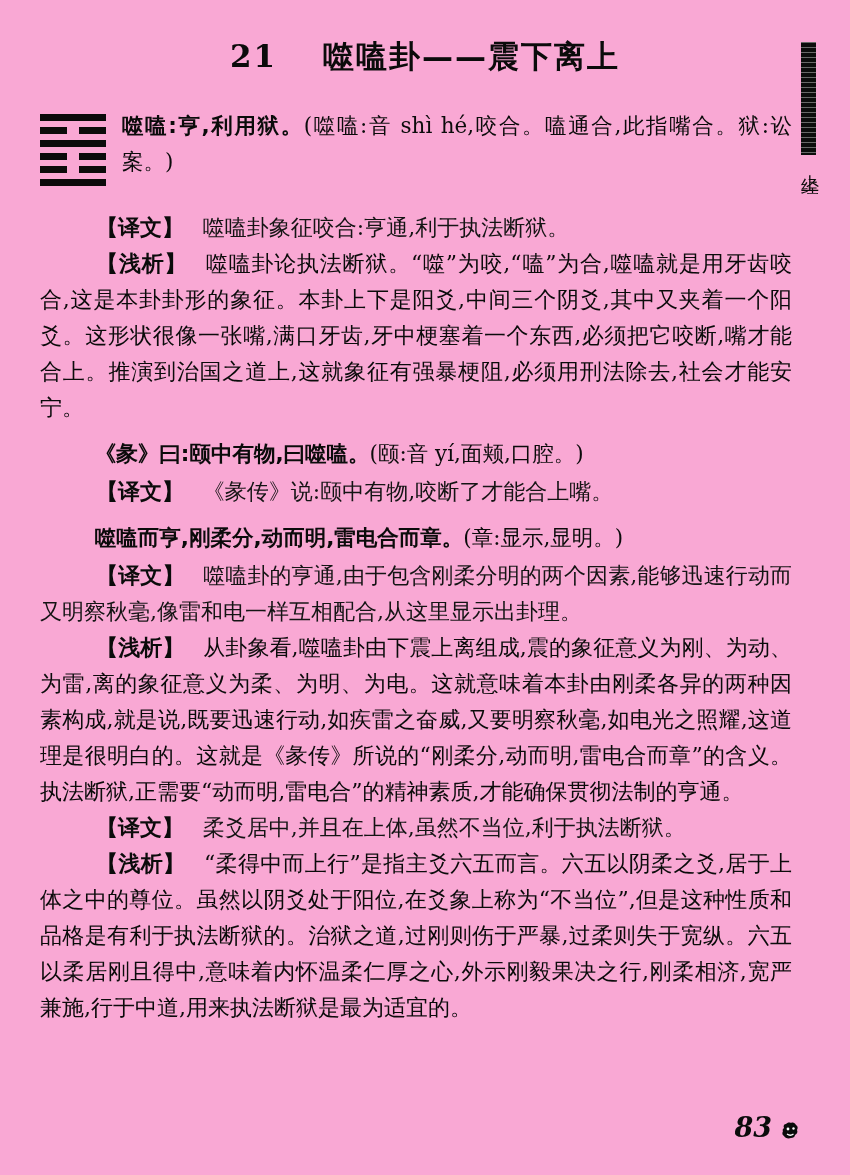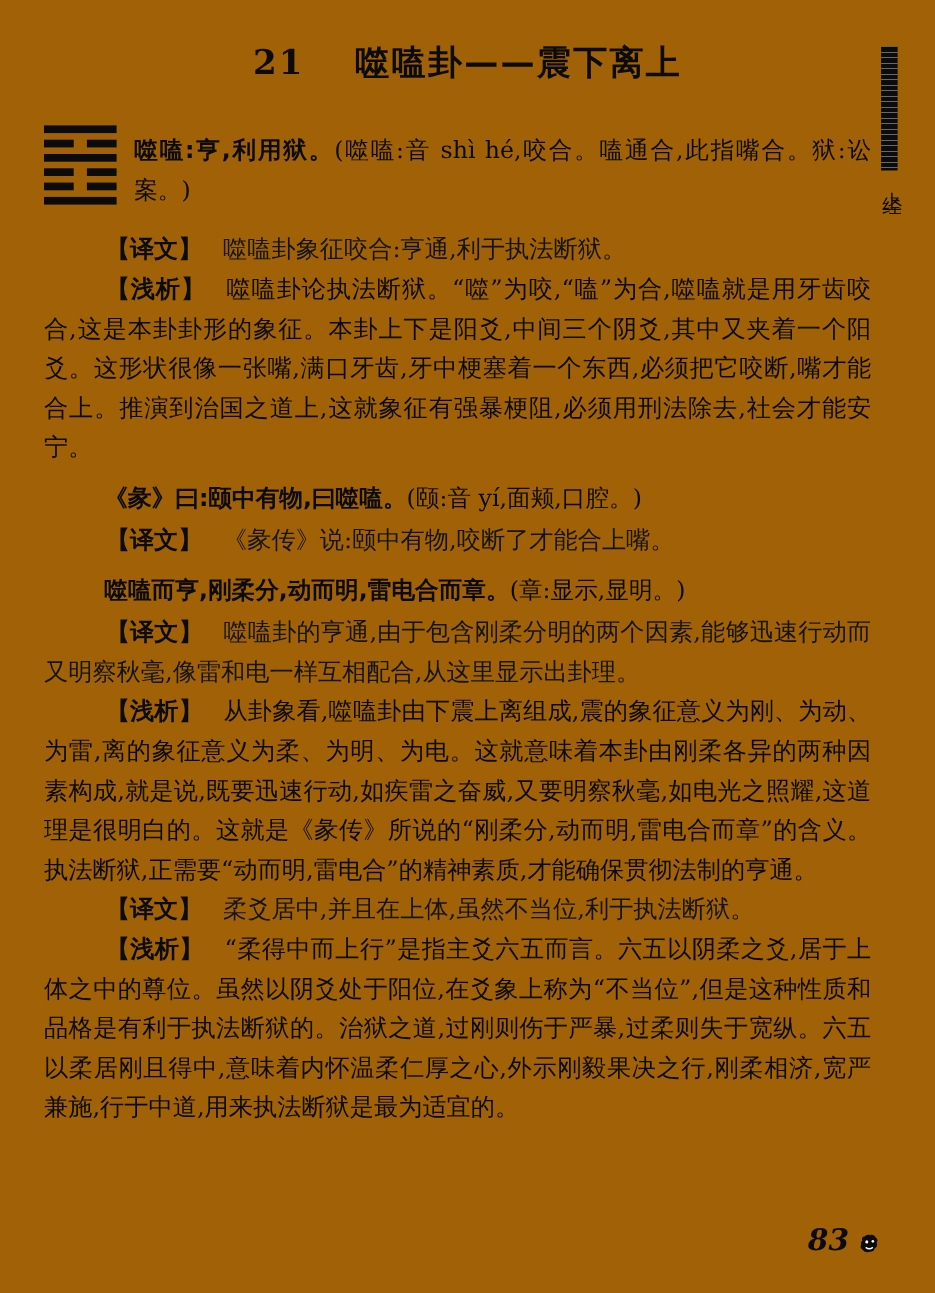--- a/index.html
+++ b/index.html
@@ -1,30 +1,30 @@
 <!DOCTYPE html>
 <html><head>
 <meta charset="utf-8">
 <style>
   html,body{margin:0;padding:0;background:#e8e8e6;}
-  .page{position:relative;width:850px;height:1175px;margin:0 auto;background:#a16207;
+  .page{position:relative;width:850px;height:1175px;margin:0 auto;background:#f9a8d4;
         font-family:"DejaVu Serif", serif;color:#0b0b0b;overflow:hidden;}
   
   .title-row{padding-top:36px;text-align:center;font-family:"DejaVu Sans", sans-serif;
              font-weight:bold;font-size:31px;letter-spacing:2px;white-space:nowrap;}
   .title-num{display:inline-block;margin-right:46px;font-family:"DejaVu Serif", serif;}
   
   .margin-tab-bar{position:absolute;right:34px;top:42px;width:15px;height:113px;background:#0c0c0c;
       background-image:repeating-linear-gradient(180deg, rgba(255,255,255,.38) 0 1px, rgba(255,255,255,0) 1px 5px);}
   .margin-label{position:absolute;right:28px;top:160px;writing-mode:vertical-rl;
       font-size:18px;letter-spacing:4px;font-family:"DejaVu Serif", serif;}
   
   .content{position:absolute;left:40px;top:108px;width:752px;}
   
-  .guaci-row{display:flex;align-items:flex-end;margin-bottom:18px;}
+  .guaci-row{display:flex;align-items:flex-start;margin-bottom:18px;}
   .hexagram{flex:0 0 66px;margin-right:16px;padding-top:6px;}
   .hx-row{height:7px;margin-bottom:6px;}
   .hx-row.yang{background:#0b0b0b;}
   .hx-row.yin{display:flex;justify-content:space-between;}
   .hx-row.yin span{display:block;width:27px;height:7px;background:#0b0b0b;}
   .guaci-text{margin:0;font-size:21.5px;line-height:36px;text-align:justify;}
   
   p.block{margin:0;font-size:22px;line-height:36px;text-indent:2.55em;text-align:justify;}
   p.stmt{margin:10px 0 2px 0;font-size:21.5px;line-height:36px;text-indent:2.55em;text-align:justify;}
   .hei{font-family:"DejaVu Sans", sans-serif;font-weight:bold;}

